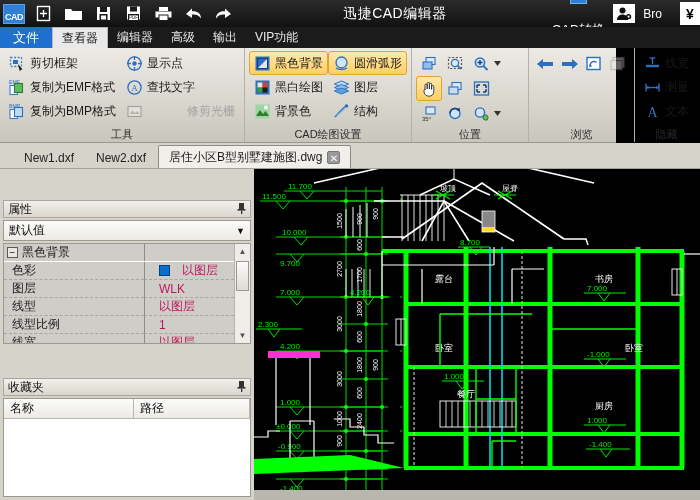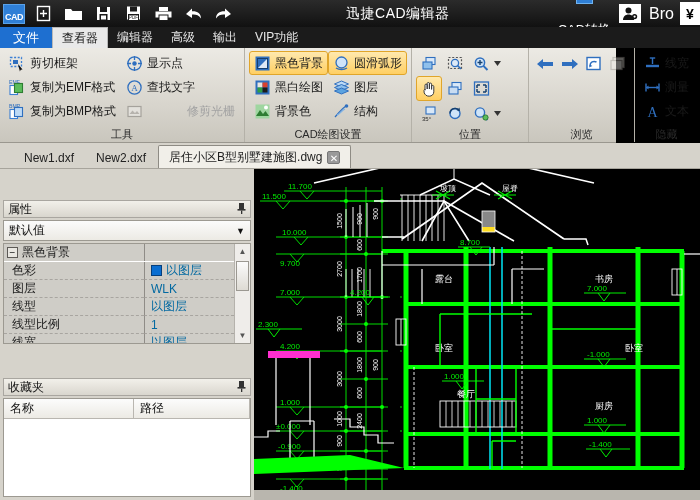--- a/index.html
+++ b/index.html
@@ -43,21 +43,21 @@
   }
   .cadconv .cbox {
     width: 17px; height: 15px; background: #2f7fd6; border: 1px solid #6fb3f0;
     color: #fff; font-size: 7px; font-weight: bold; display: flex;
     align-items: center; justify-content: center;
   }
   .userico {
     width: 22px; height: 19px; background: #fff; display: flex;
     align-items: center; justify-content: center; margin-right: 8px;
   }
-  .username { color: #fff; font-size: 16px; margin-right: 6px; }
+  .username { color: #fff; font-size: 12px; margin-right: 18px; }
   .yenbtn {
     width: 20px; height: 23px; background: #fff; color: #000;
     font-size: 14px; font-weight: bold; display: flex;
     align-items: center; justify-content: center;
   }
 
   
   .tabstrip {
     position: absolute; left: 0; top: 27px; width: 700px; height: 21px;
     background: #1b1b1b; display: flex; align-items: stretch;
@@ -158,23 +158,23 @@
   .grow { display: flex; height: 22px; font-size: 12px; align-items: stretch; }
   .grow.group {
     background: #cfcdc7; border-bottom: 1px solid #fff; font-weight: normal;
   }
   .gname {
     width: 140px; display: flex; align-items: center; padding-left: 8px;
     background: #cfcdc7; border-bottom: 1px dashed #a8a5a0; color: #1a1a1a;
   }
   .grow.group .gname { width: 140px; padding-left: 3px; gap: 4px; border-bottom: none; }
   .gval {
-    flex: 1; display: flex; align-items: center; gap: 4px; padding-left: 6px;
+    flex: 1; display: flex; align-items: center; gap: 12px; padding-left: 14px;
     background: #cfcdc7; border-bottom: 1px dashed #a8a5a0;
-    border-left: 1px solid #8f8c87; color: #0369a1;
+    border-left: 1px solid #8f8c87; color: #be185d;
   }
   .grow.group .gval { border-bottom: none; border-left: 1px solid #8f8c87; }
   .expander {
     width: 11px; height: 11px; border: 1px solid #5d5a56; background: #e9e7e1;
     font-size: 10px; line-height: 9px; text-align: center; color: #111;
   }
   .swatch { width: 11px; height: 11px; background: #0a6ed1; border: 1px solid #063f7c; }
   .vscroll {
     width: 16px; background: #efedea; border-left: 1px solid #b5b2ac;
     display: flex; flex-direction: column; align-items: center;

